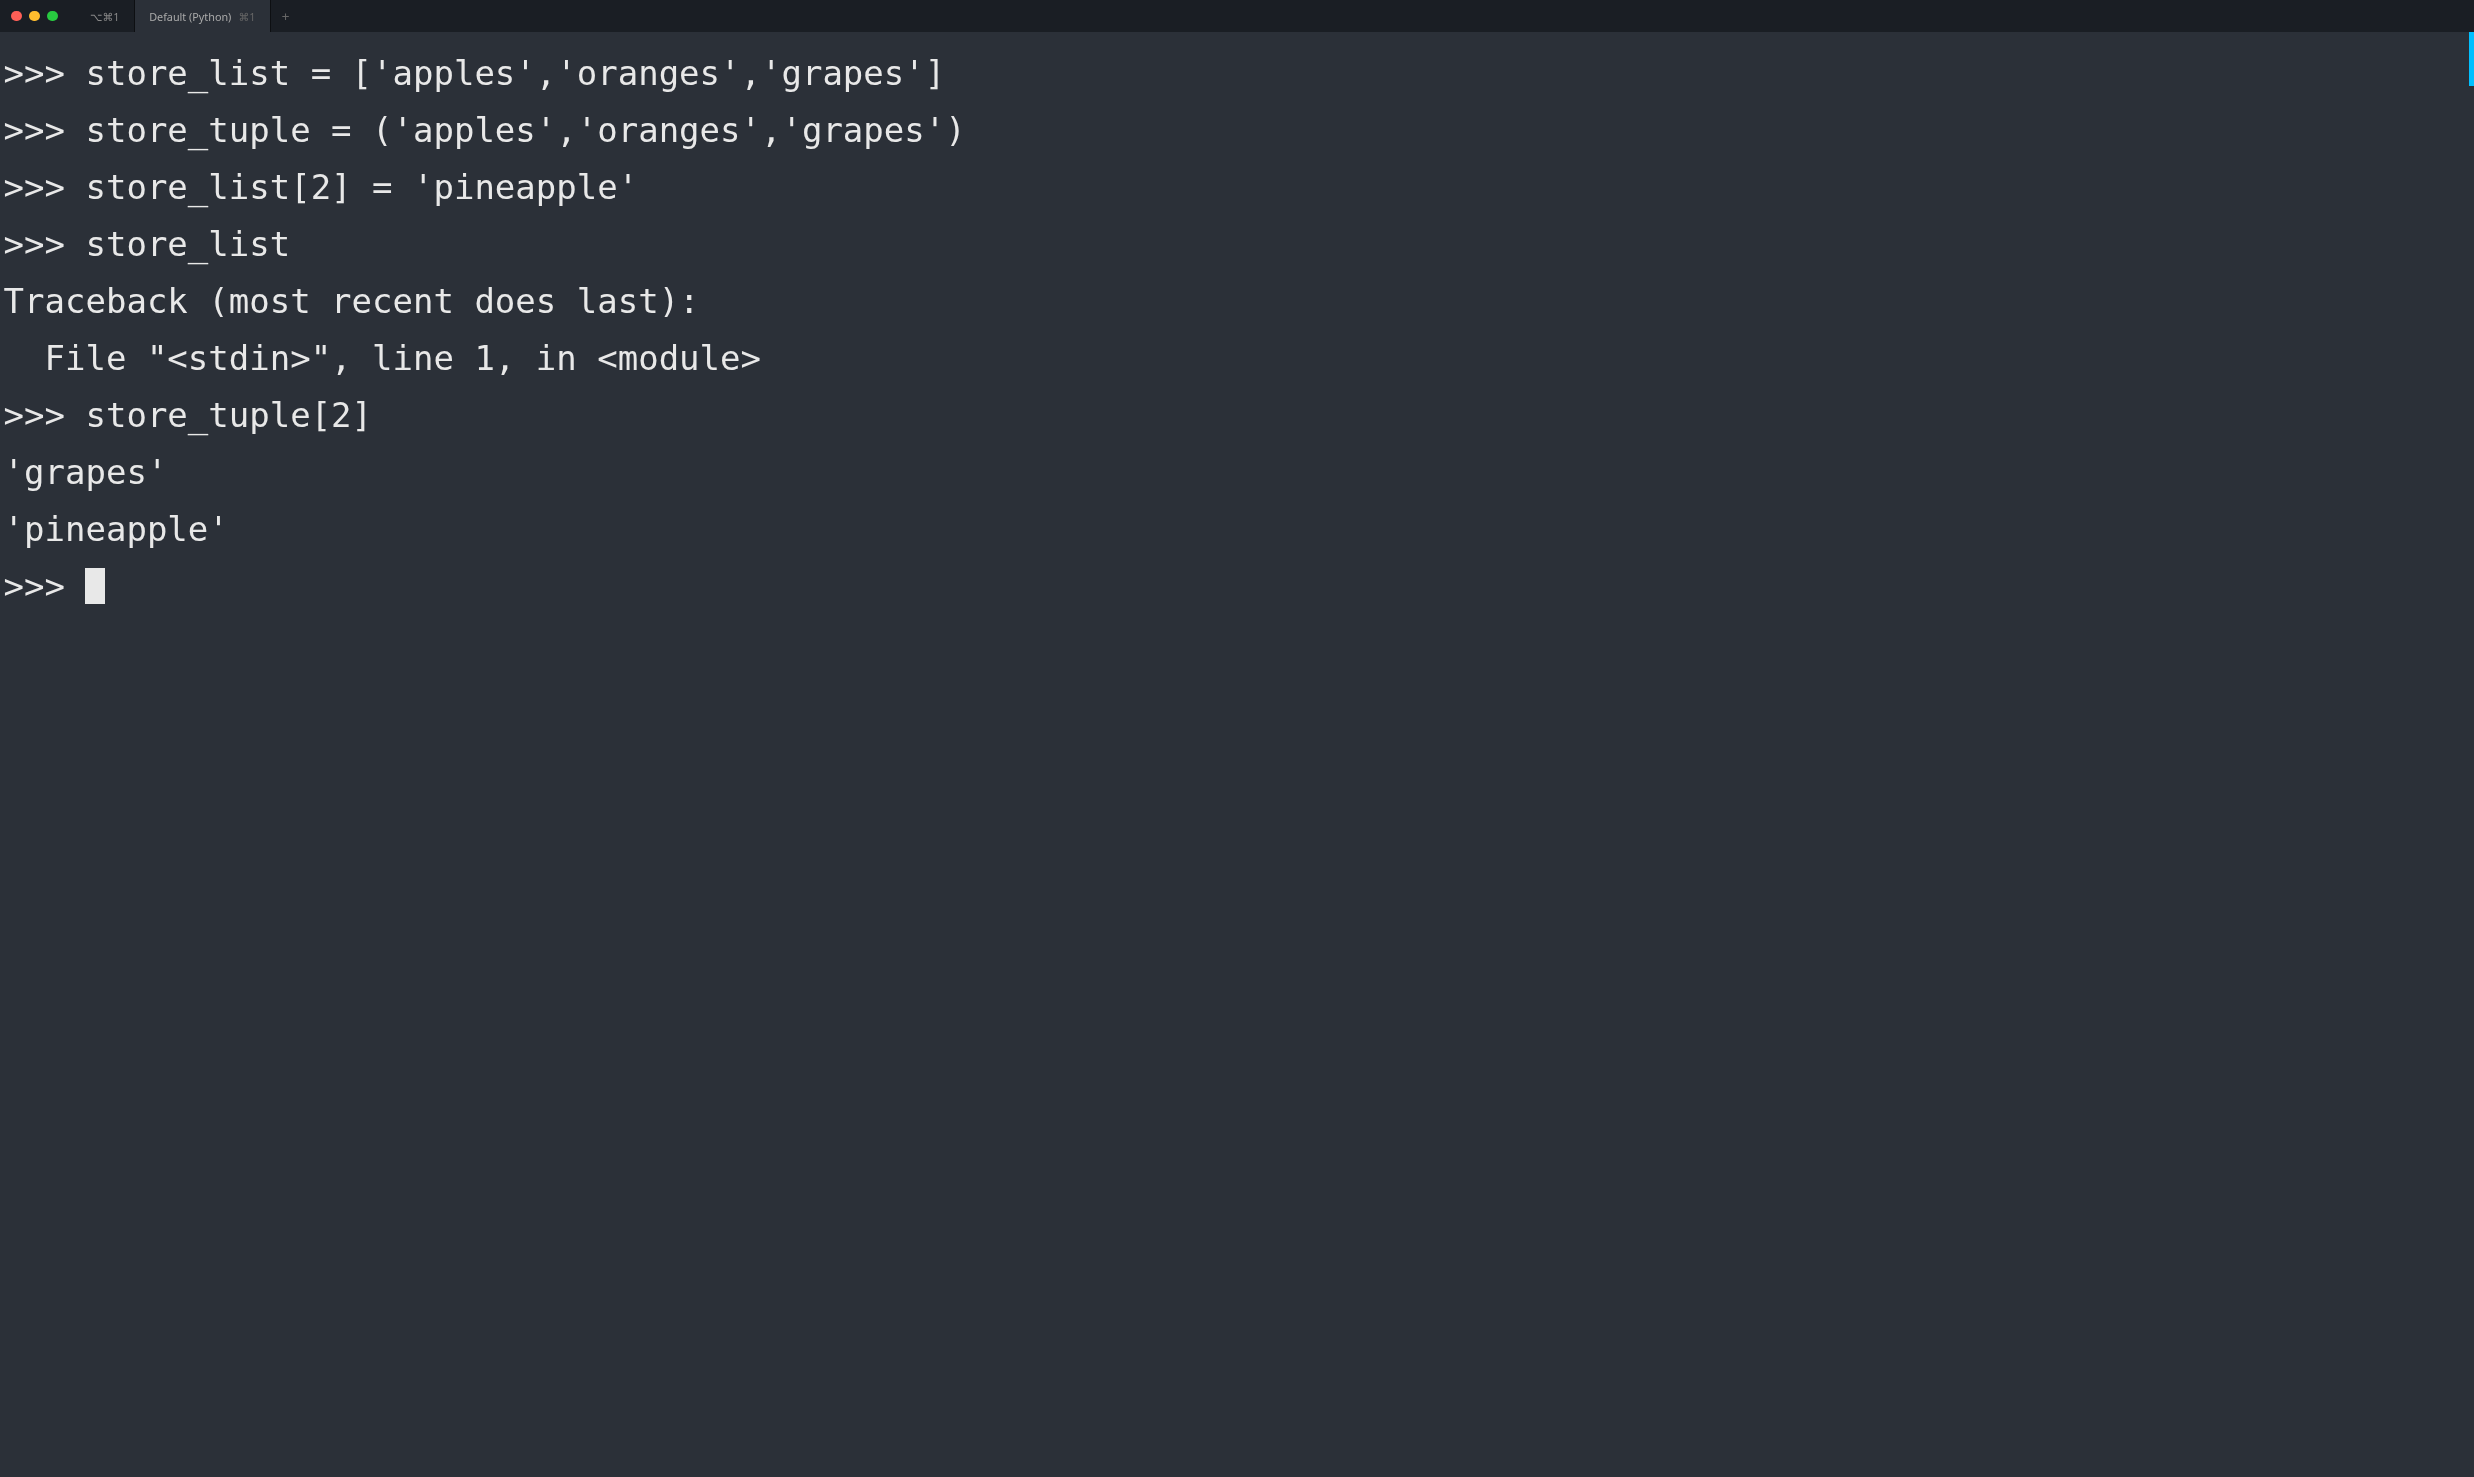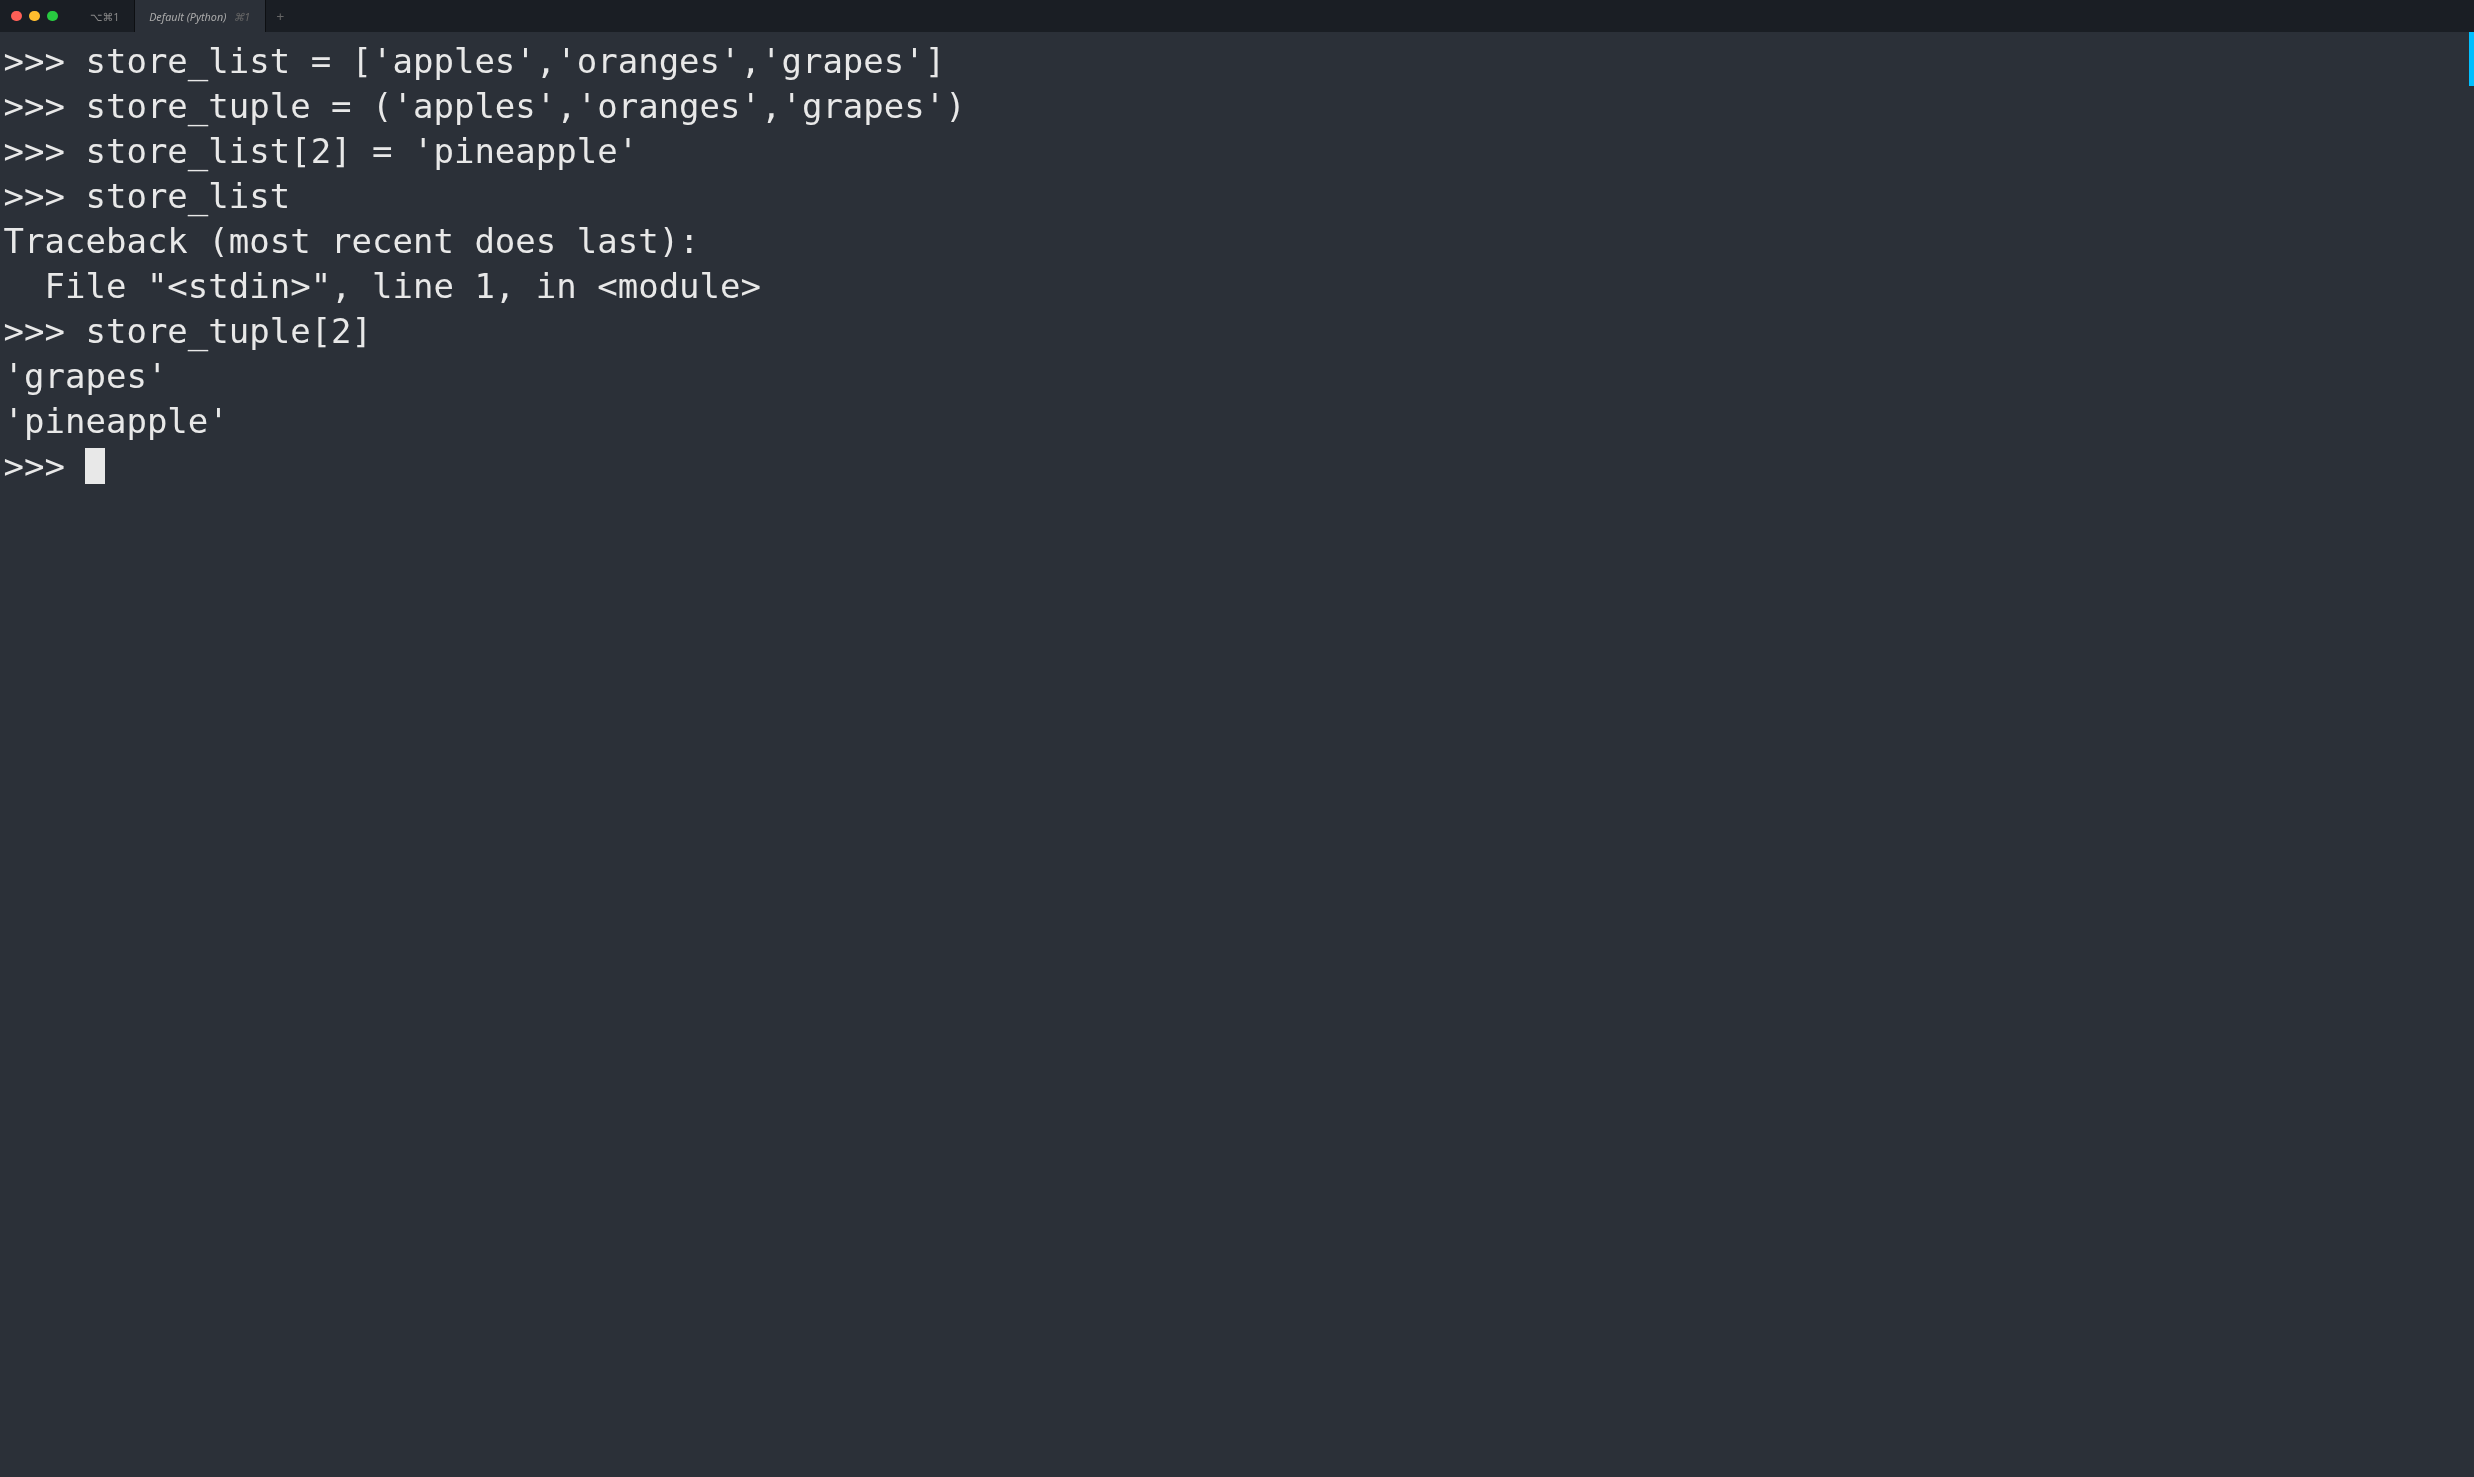--- a/index.html
+++ b/index.html
@@ -55,21 +55,20 @@
       font-size: 10.8px;
       font-family: -apple-system, system-ui, sans-serif;
       border-right: 0.9px solid #0d0f12;
       cursor: pointer;
       gap: 7.2px;
     }
 
     .tab.active {
       background: #2b3038;
       color: #aaa;
-      font-style: italic;
     }
 
     .tab-shortcut {
       color: #666;
     }
 
     .new-tab {
       display: flex;
       align-items: center;
       padding: 0 10.8px;
@@ -82,20 +81,21 @@
       padding: 7.2px 3.6px;
       color: #e8e8e8;
       font-size: 34px;
       line-height: 45px;
       position: relative;
     }
 
     .terminal-line {
       white-space: pre;
       font-feature-settings: "liga" 0;
+      margin-top: 12px;
     }
 
     .cursor {
       display: inline-block;
       width: 20px;
       height: 36px;
       background: #e8e8e8;
       vertical-align: text-bottom;
       margin-bottom: 2.7px;
     }

